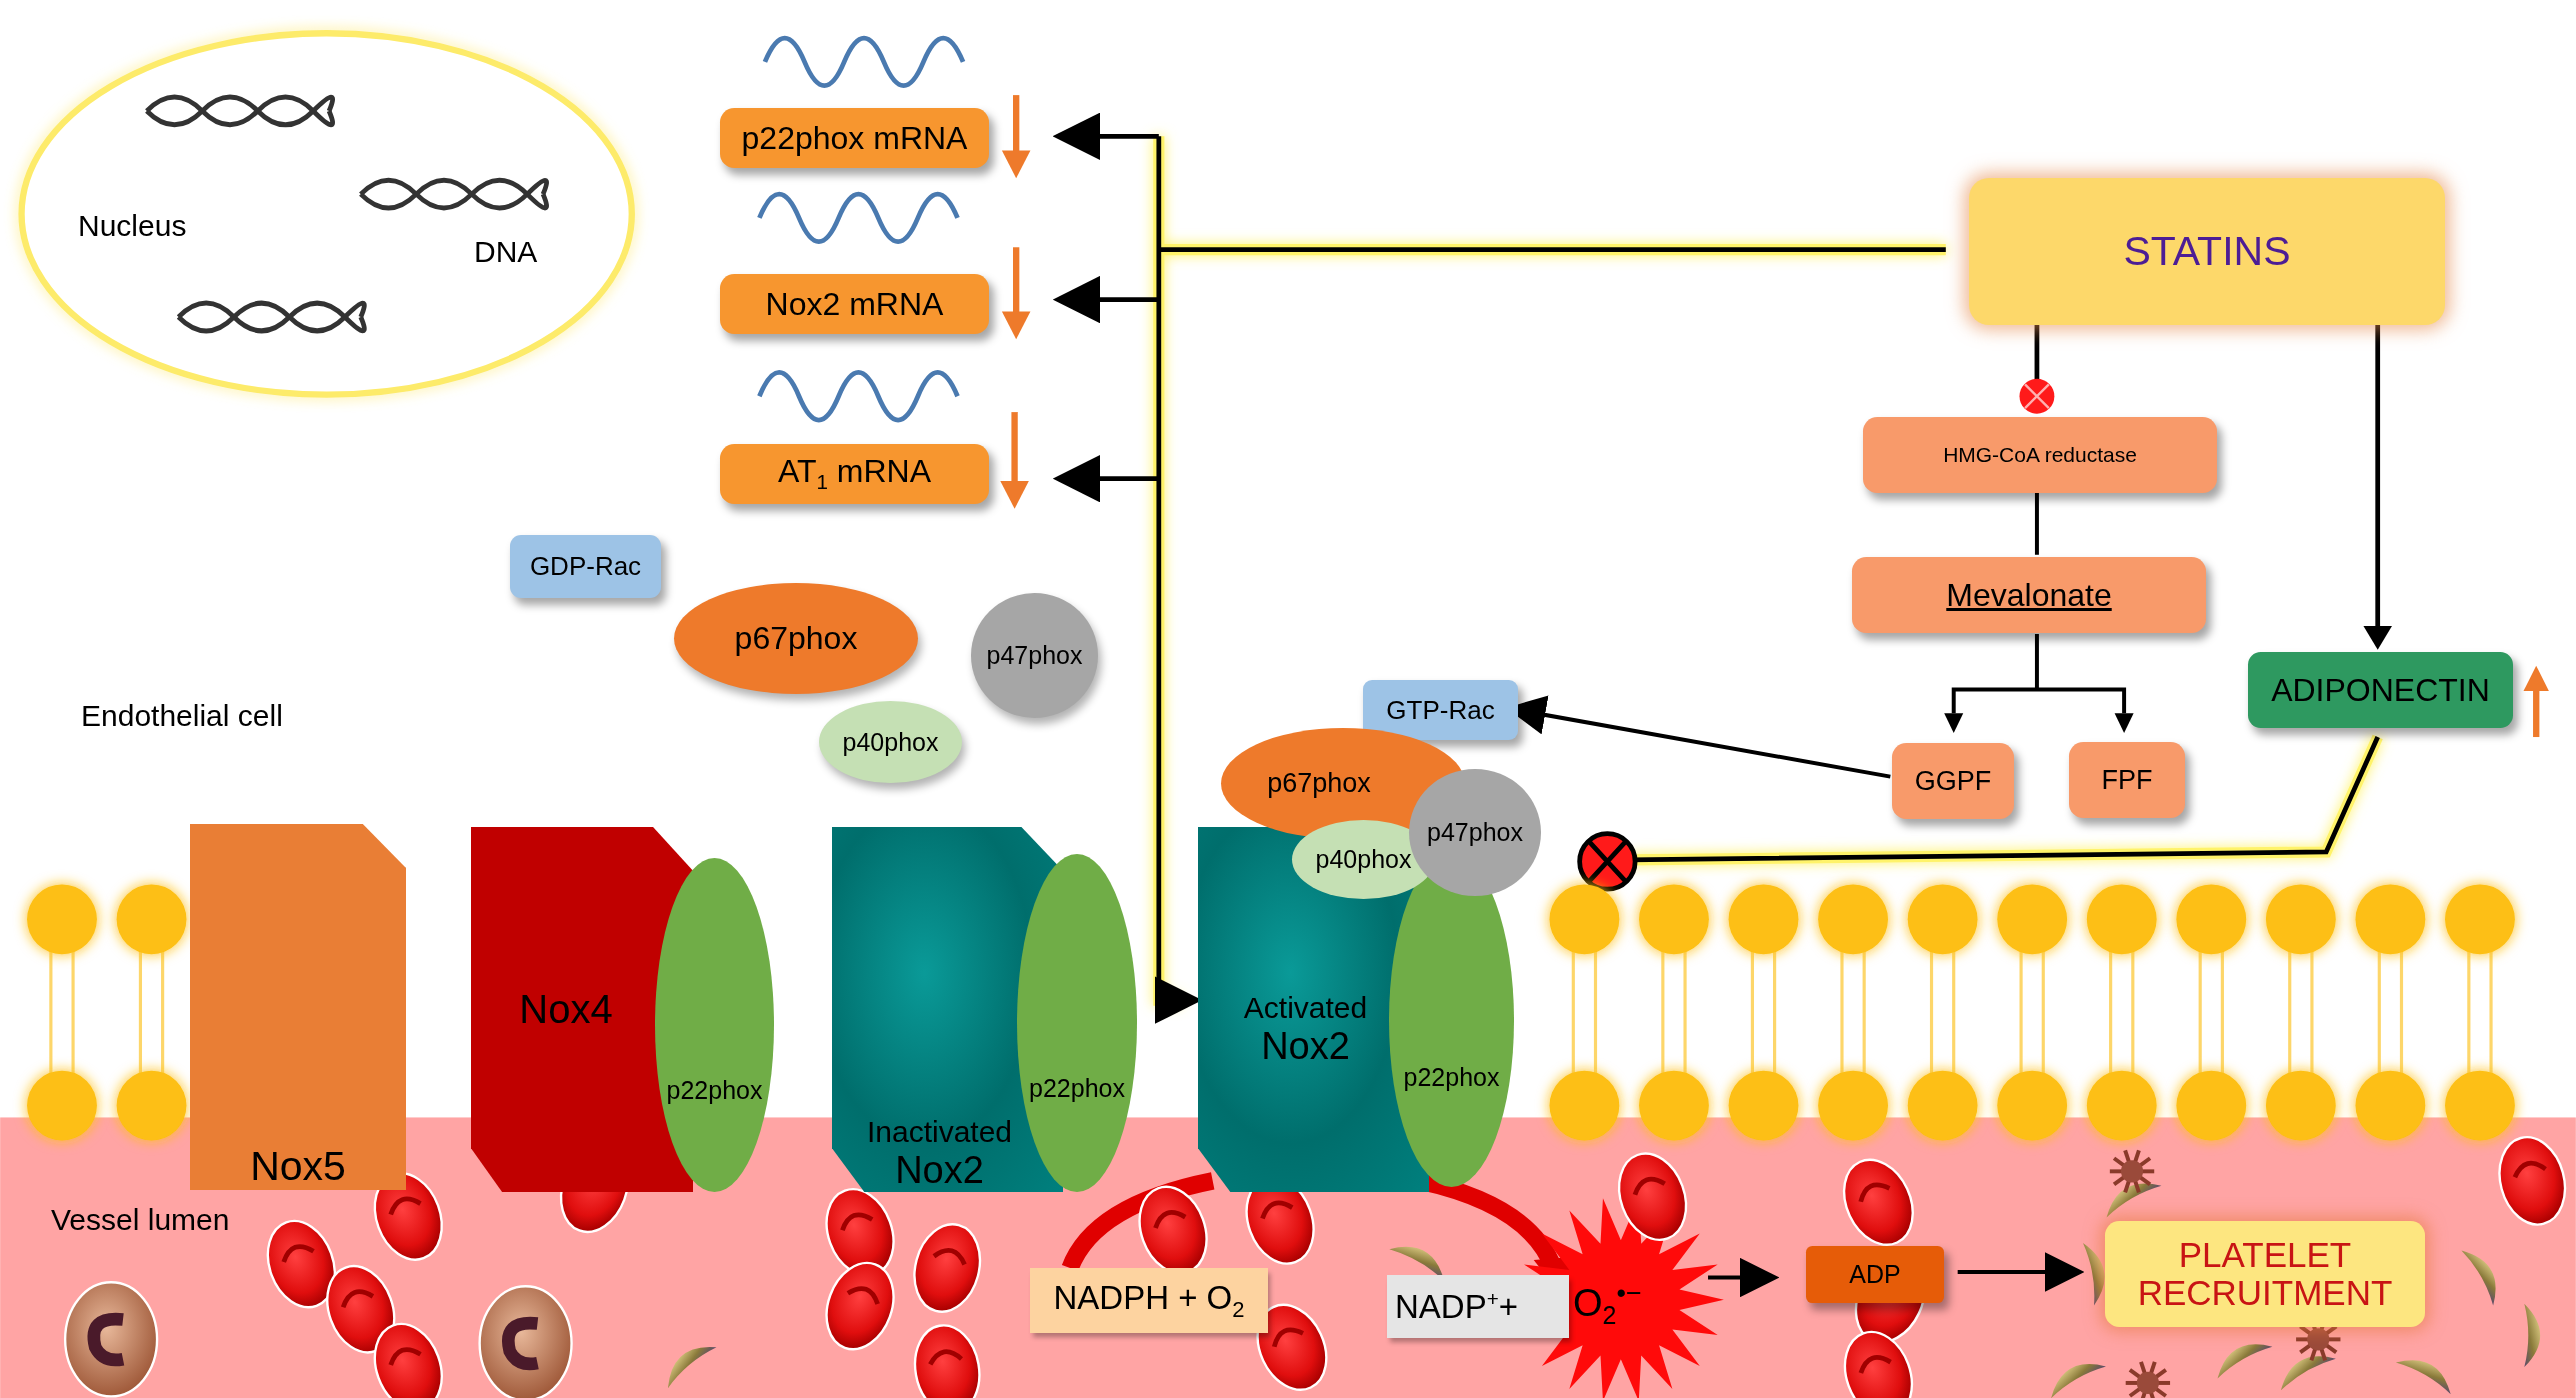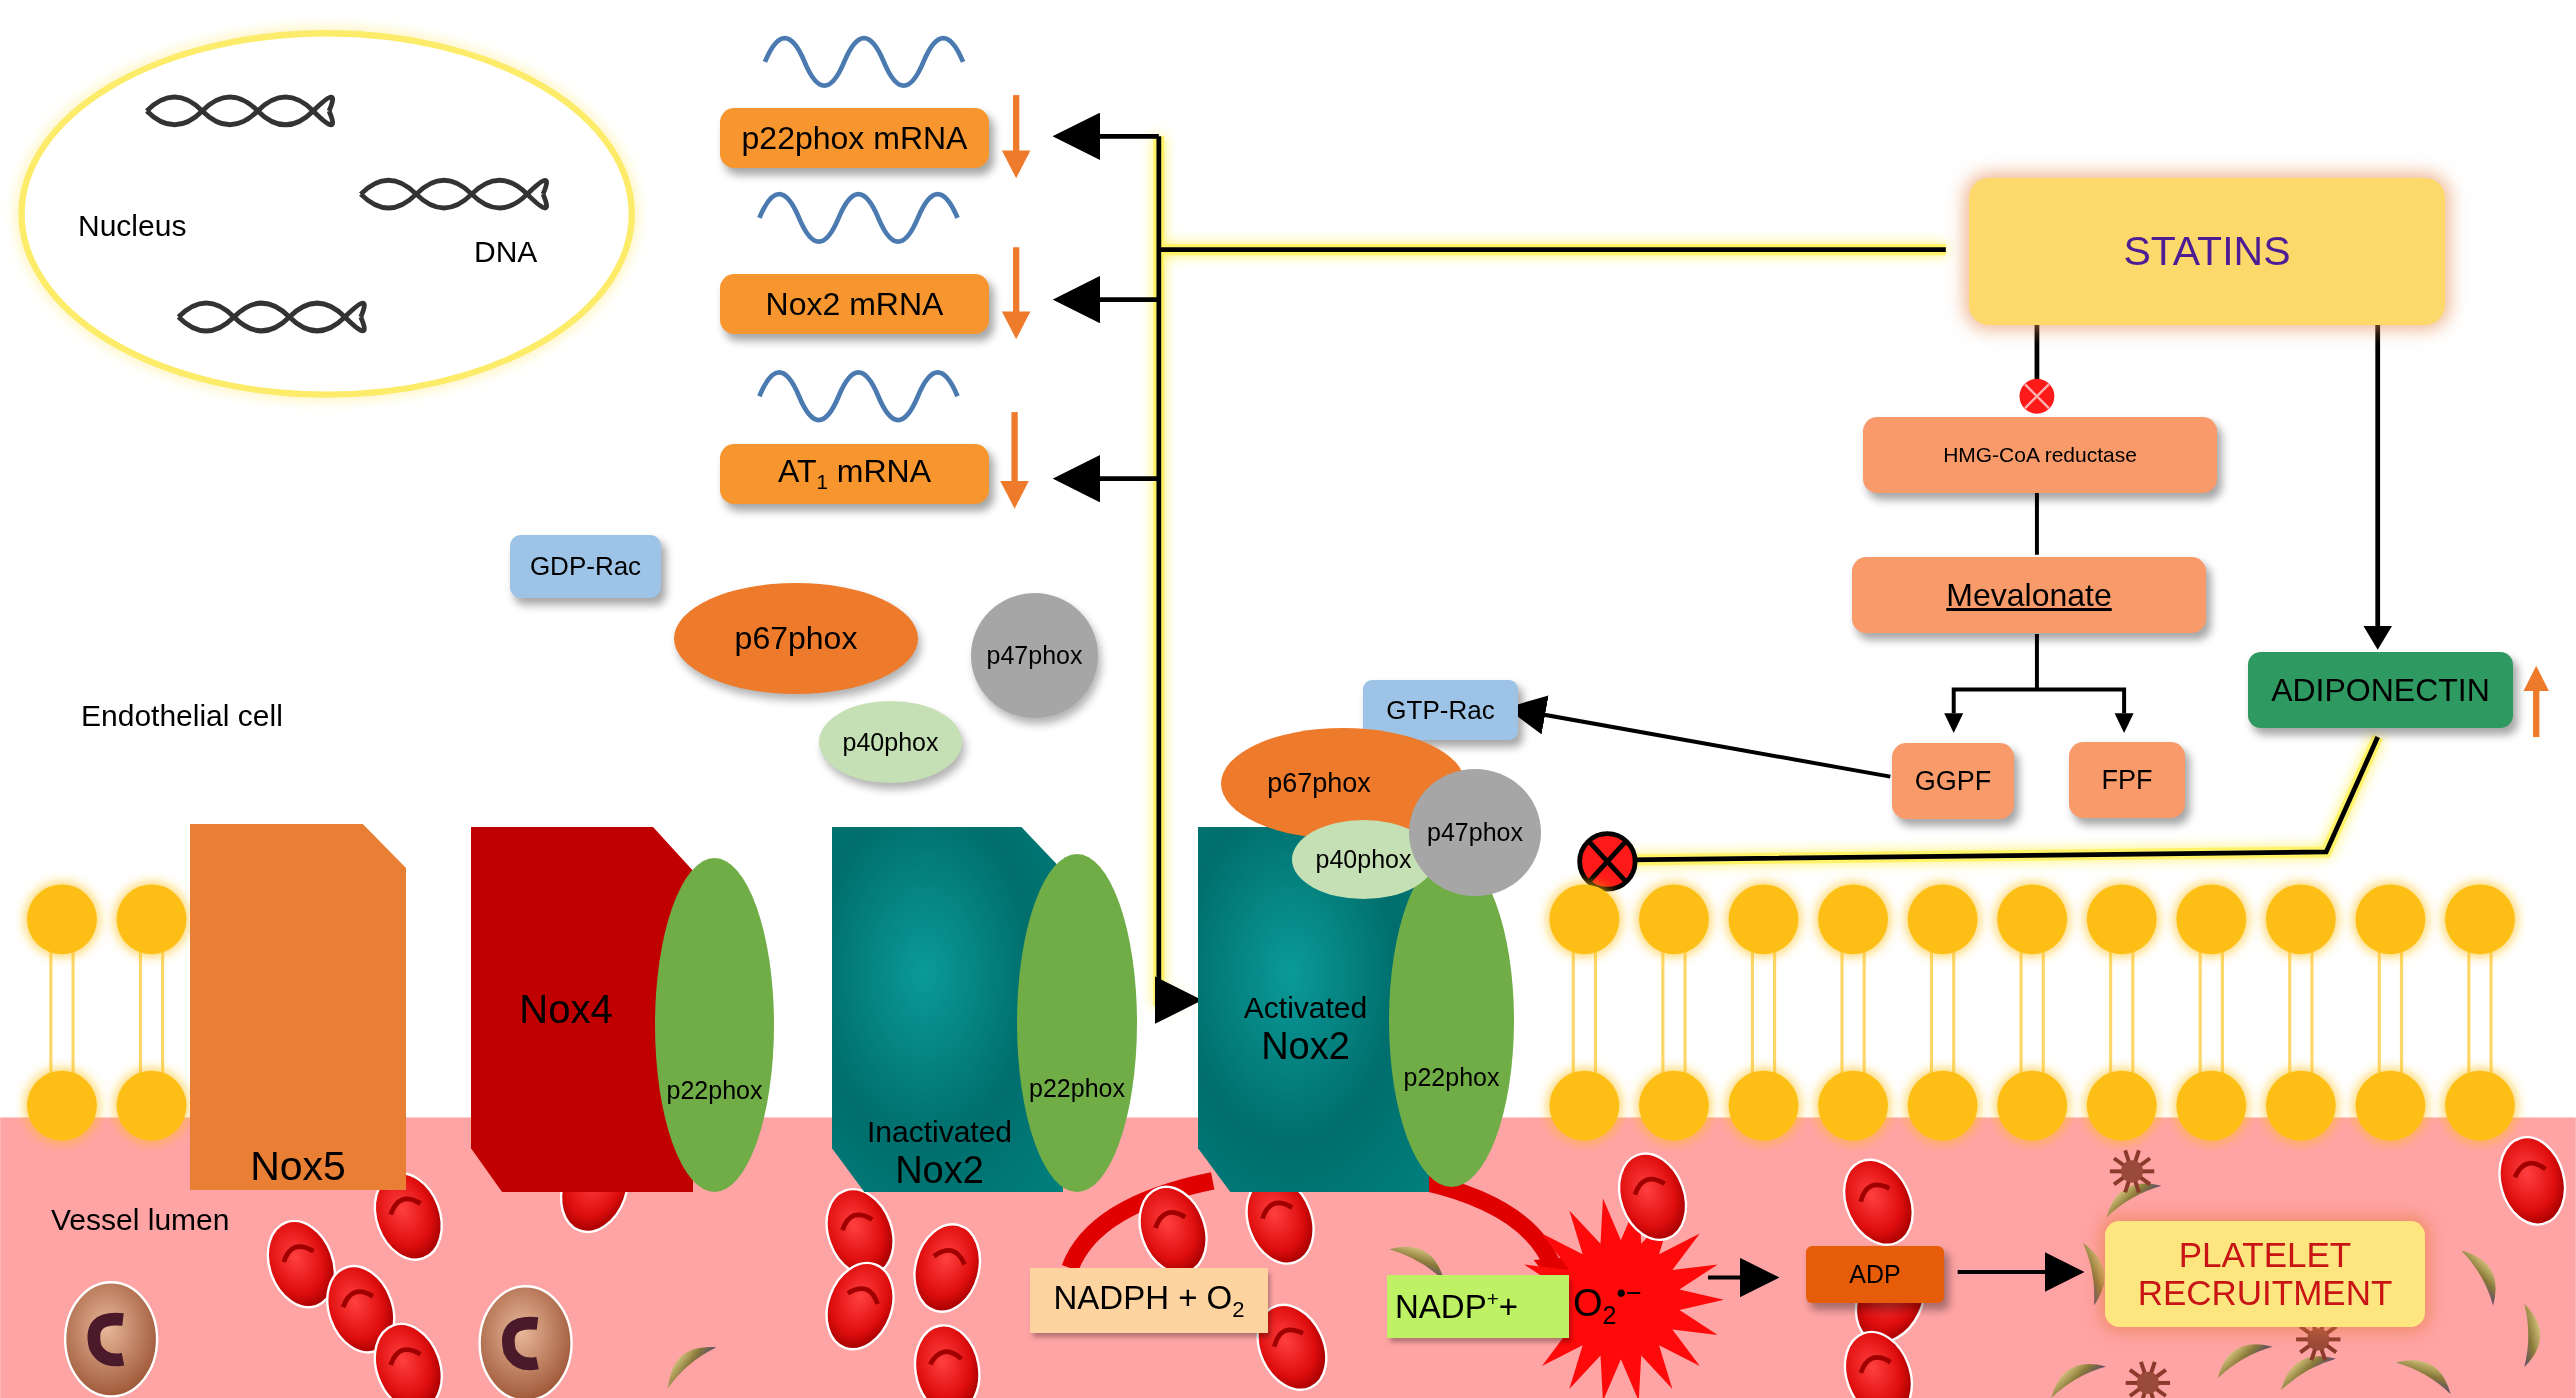--- a/index.html
+++ b/index.html
@@ -456,21 +456,21 @@
 <div class="ell" style="left:1292px;top:820px;width:143px;height:79px;background:#c5e0b4;font-size:25px;box-shadow:none;">
     <span>p40phox</span>
   </div>
 <div class="ell" style="left:1409px;top:769px;width:132px;height:127px;background:#a6a6a6;font-size:25px;box-shadow:none;">
     <span>p47phox</span>
   </div>
 
 <div class="box" style="left:1030px;top:1268px;width:238px;height:65px;background:#fdd3a0;border-radius:0;font-size:33px;box-shadow:3.2px 4.8px 4.8px rgba(0,0,0,0.3);">
     <span><span>NADPH + O</span><sub style="font-size:22px;">2</sub></span>
   </div>
-<div class="box" style="left:1387px;top:1275px;width:174px;height:63px;background:#bef264;border-radius:0;font-size:33px;justify-content:flex-start;padding-left:8px;box-shadow:3.2px 4.8px 4.8px rgba(0,0,0,0.3);">
+<div class="box" style="left:1387px;top:1275px;width:174px;height:63px;background:#e5e5e5;border-radius:0;font-size:33px;justify-content:flex-start;padding-left:8px;box-shadow:3.2px 4.8px 4.8px rgba(0,0,0,0.3);">
     <span><span>NADP</span><sup style="font-size:20.6px;">+</sup><span>+</span></span>
   </div>
 <div class="lbl" style="left:1573px;top:1278px;font-size:38px;"><span>O</span><sub style="font-size:25px;">2</sub><sup style="font-size:27px;">•−</sup></div>
 
 <div class="box" style="left:1806px;top:1246px;width:138px;height:57px;background:#e65c08;font-size:25px;border-radius:6.3px;">
     <span>ADP</span>
   </div>
 <div class="box" style="left:2105px;top:1221px;width:320px;height:106px;background:#fde680;color:#c81414;font-size:35px;flex-direction:column;line-height:1.1;box-shadow:0 0 16px 4.8px rgba(230,120,60,0.55);">
     <span>PLATELET</span>
     <span>RECRUITMENT</span>

